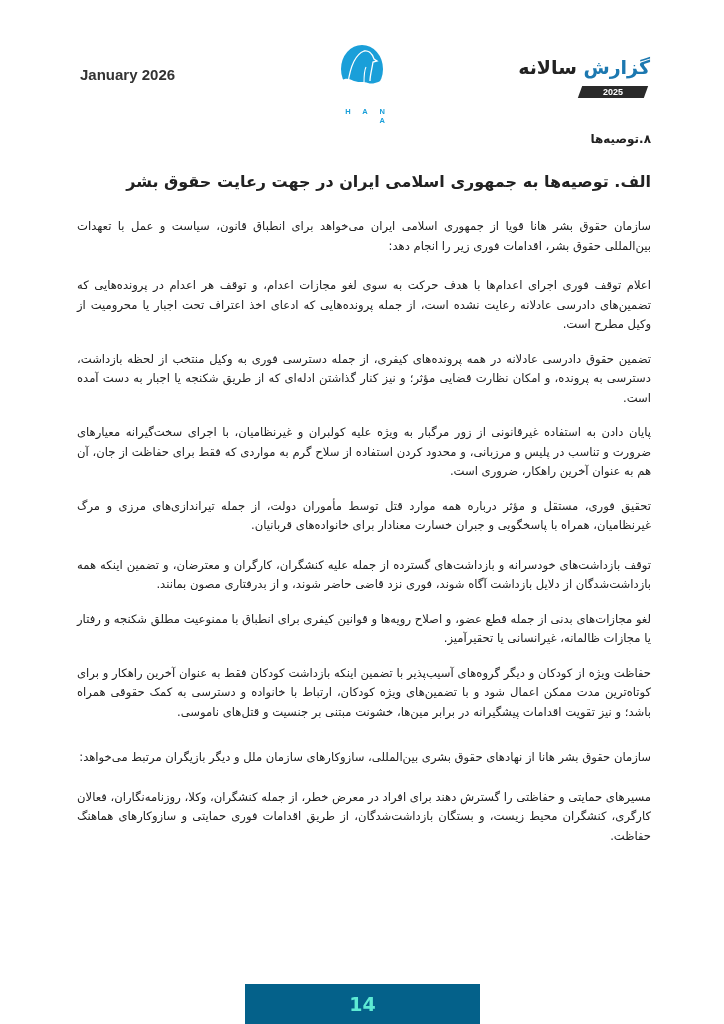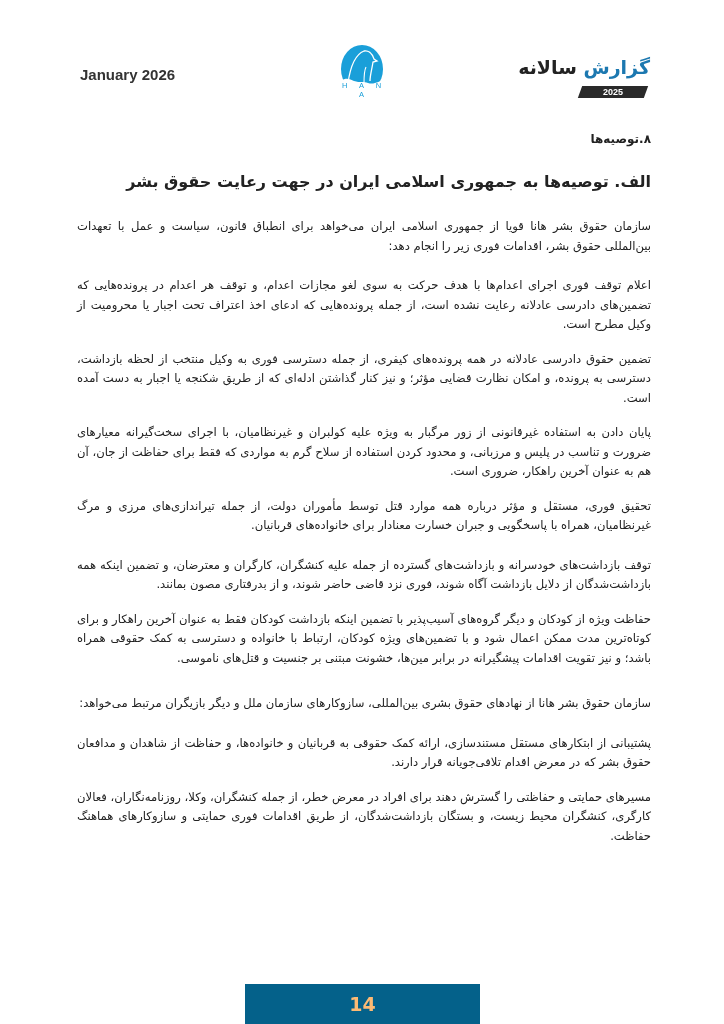--- a/index.html
+++ b/index.html
@@ -9,23 +9,23 @@
     }
     .header { position: absolute; left: 0; top: 0; width: 724px; height: 115px; }
     .date {
       position: absolute; left: 80px; top: 66px;
       font-family: "Liberation Sans", sans-serif; font-weight: bold;
       font-size: 15px; color: #333;
     }
     .logo { position: absolute; left: 334px; top: 45px; width: 56px; height: 62px; }
     .logo svg { display: block; }
     .logo-text {
-      position: absolute; left: 0; top: 36px; width: 56px; text-align: center;
+      position: absolute; left: 0; top: 62px; width: 56px; text-align: right;
       font-family: "Liberation Sans", sans-serif; font-size: 7.5px;
-      letter-spacing: 5px; color: #1a9fd9; padding-left: 4px; box-sizing: border-box;
+      letter-spacing: 5px; color: #1a9fd9; padding-left: 4px; box-sizing: border-box; font-weight: bold;
     }
     .brand { position: absolute; right: 74px; top: 56px; width: 110px; height: 50px; direction: rtl; }
     .brand-title {
       position: absolute; right: 0; top: 0; white-space: nowrap;
       font-family: "DejaVu Sans", sans-serif; font-weight: bold; font-size: 19px; color: #222;
     }
     .brand-title .accent { color: #1c78b0; margin-top: 28px; }
     .brand-year {
       position: absolute; right: 4px; top: 30px; width: 66px; height: 12px;
       background: #2a2a2a; transform: skewX(-20deg);
@@ -41,21 +41,21 @@
       font-size: 11.6px; line-height: 19.5px; color: #222;
     }
     .content p { margin: 15px; }
     .h-section { font-weight: bold; margin-top: 10px !important; font-size: 12px; }
     .h-sub { font-weight: bold; margin-top: 22px !important; font-size: 16px; }
     .intro { margin-top: 26px !important; }
     .gap { margin-top: 20px !important; }
     .item { }
     .footer-bar {
       position: absolute; left: 245px; top: 984px; width: 235px; height: 40px;
-      background: #04618a; color: #fdba74; text-align: center;
+      background: #04618a; color: #5eead4; text-align: center;
       font-family: "DejaVu Sans", sans-serif; font-weight: bold;
       font-size: 19px; line-height: 40px;
     }
   </style>
 </head>
 <body>
 
 <div class="header">
   <div class="date">January 2026</div>
 
@@ -88,26 +88,26 @@
 
   <div class="gap">
     <p class="item">اعلام توقف فوری اجرای اعدام‌ها با هدف حرکت به سوی لغو مجازات اعدام، و توقف هر اعدام در پرونده‌هایی که تضمین‌های دادرسی عادلانه رعایت نشده است، از جمله پرونده‌هایی که ادعای اخذ اعتراف تحت اجبار یا محرومیت از وکیل مطرح است.</p>
     <p class="item">تضمین حقوق دادرسی عادلانه در همه پرونده‌های کیفری، از جمله دسترسی فوری به وکیل منتخب از لحظه بازداشت، دسترسی به پرونده، و امکان نظارت قضایی مؤثر؛ و نیز کنار گذاشتن ادله‌ای که از طریق شکنجه یا اجبار به دست آمده است.</p>
     <p class="item">پایان دادن به استفاده غیرقانونی از زور مرگبار به ویژه علیه کولبران و غیرنظامیان، با اجرای سخت‌گیرانه معیارهای ضرورت و تناسب در پلیس و مرزبانی، و محدود کردن استفاده از سلاح گرم به مواردی که فقط برای حفاظت از جان، آن هم به عنوان آخرین راهکار، ضروری است.</p>
     <p class="item">تحقیق فوری، مستقل و مؤثر درباره همه موارد قتل توسط مأموران دولت، از جمله تیراندازی‌های مرزی و مرگ غیرنظامیان، همراه با پاسخگویی و جبران خسارت معنادار برای خانواده‌های قربانیان.</p>
   </div>
 
   <div class="gap">
     <p class="item">توقف بازداشت‌های خودسرانه و بازداشت‌های گسترده از جمله علیه کنشگران، کارگران و معترضان، و تضمین اینکه همه بازداشت‌شدگان از دلایل بازداشت آگاه شوند، فوری نزد قاضی حاضر شوند، و از بدرفتاری مصون بمانند.</p>
+    <p class="item">لغو مجازات‌های بدنی از جمله قطع عضو، و اصلاح رویه‌ها و قوانین کیفری برای انطباق با ممنوعیت مطلق شکنجه و رفتار یا مجازات ظالمانه، غیرانسانی یا تحقیرآمیز.</p>
     <p class="item">حفاظت ویژه از کودکان و دیگر گروه‌های آسیب‌پذیر با تضمین اینکه بازداشت کودکان فقط به عنوان آخرین راهکار و برای کوتاه‌ترین مدت ممکن اعمال شود و با تضمین‌های ویژه کودکان، ارتباط با خانواده و دسترسی به کمک حقوقی همراه باشد؛ و نیز تقویت اقدامات پیشگیرانه در برابر مین‌ها، خشونت مبتنی بر جنسیت و قتل‌های ناموسی.</p>
   </div>
 
   <p class="intro">سازمان حقوق بشر هانا از نهادهای حقوق بشری بین‌المللی، سازوکارهای سازمان ملل و دیگر بازیگران مرتبط می‌خواهد:</p>
 
   <div class="gap">
-    <p class="item">پشتیبانی از ابتکارهای مستقل مستندسازی، ارائه کمک حقوقی به قربانیان و خانواده‌ها، و حفاظت از شاهدان و مدافعان حقوق بشر که در معرض اقدام تلافی‌جویانه قرار دارند.</p>
     <p class="item">مسیرهای حمایتی و حفاظتی را گسترش دهند برای افراد در معرض خطر، از جمله کنشگران، وکلا، روزنامه‌نگاران، فعالان کارگری، کنشگران محیط زیست، و بستگان بازداشت‌شدگان، از طریق اقدامات فوری حمایتی و سازوکارهای هماهنگ حفاظت.</p>
   </div>
 </div>
 
 <div class="footer-bar">
   <span>14</span>
 </div>
 
 </body></html>

